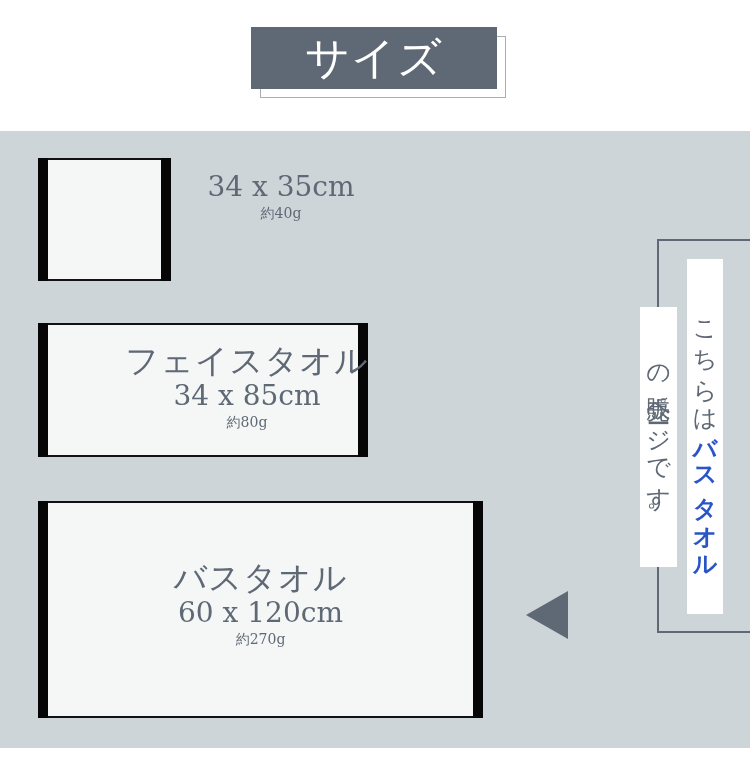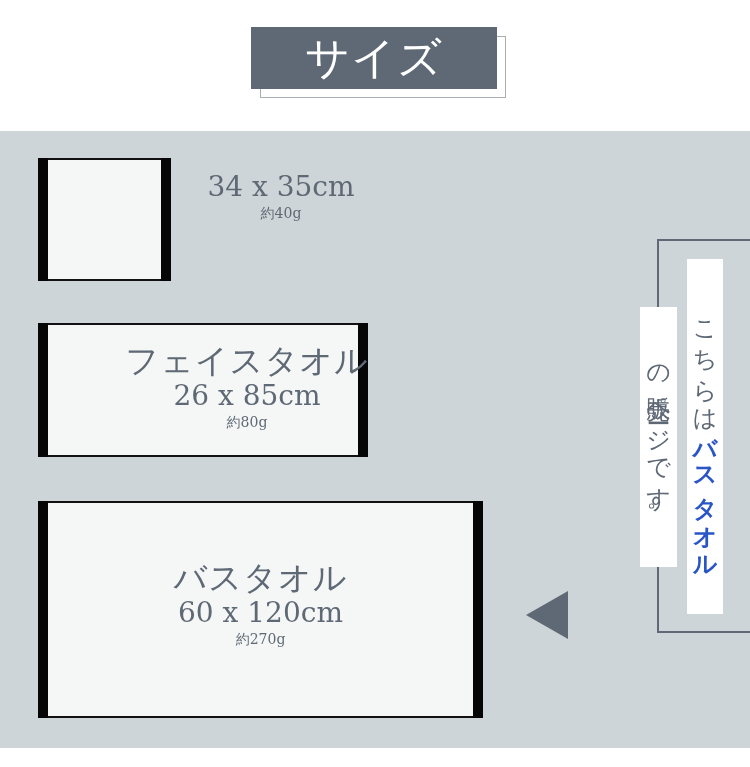--- a/index.html
+++ b/index.html
@@ -70,21 +70,21 @@
   <div class="dim">34 x 35cm</div>
   <div class="weight">約40g</div>
 </div>
 
 <div class="towel" style="left:38px; top:323px; width:330px; height:134px;">
   <div class="bar-l"></div>
   <div class="bar-r"></div>
 </div>
 <div class="label" style="left:48px; top:341px; width:310px;margin-left:44px;">
   <div class="name">フェイスタオル</div>
-  <div class="dim">26 x 85cm</div>
+  <div class="dim">34 x 85cm</div>
   <div class="weight">約80g</div>
 </div>
 
 <div class="towel" style="left:38px; top:501px; width:445px; height:217px;">
   <div class="bar-l"></div>
   <div class="bar-r"></div>
 </div>
 <div class="label" style="left:48px; top:558px; width:425px;">
   <div class="name">バスタオル</div>
   <div class="dim">60 x 120cm</div>

